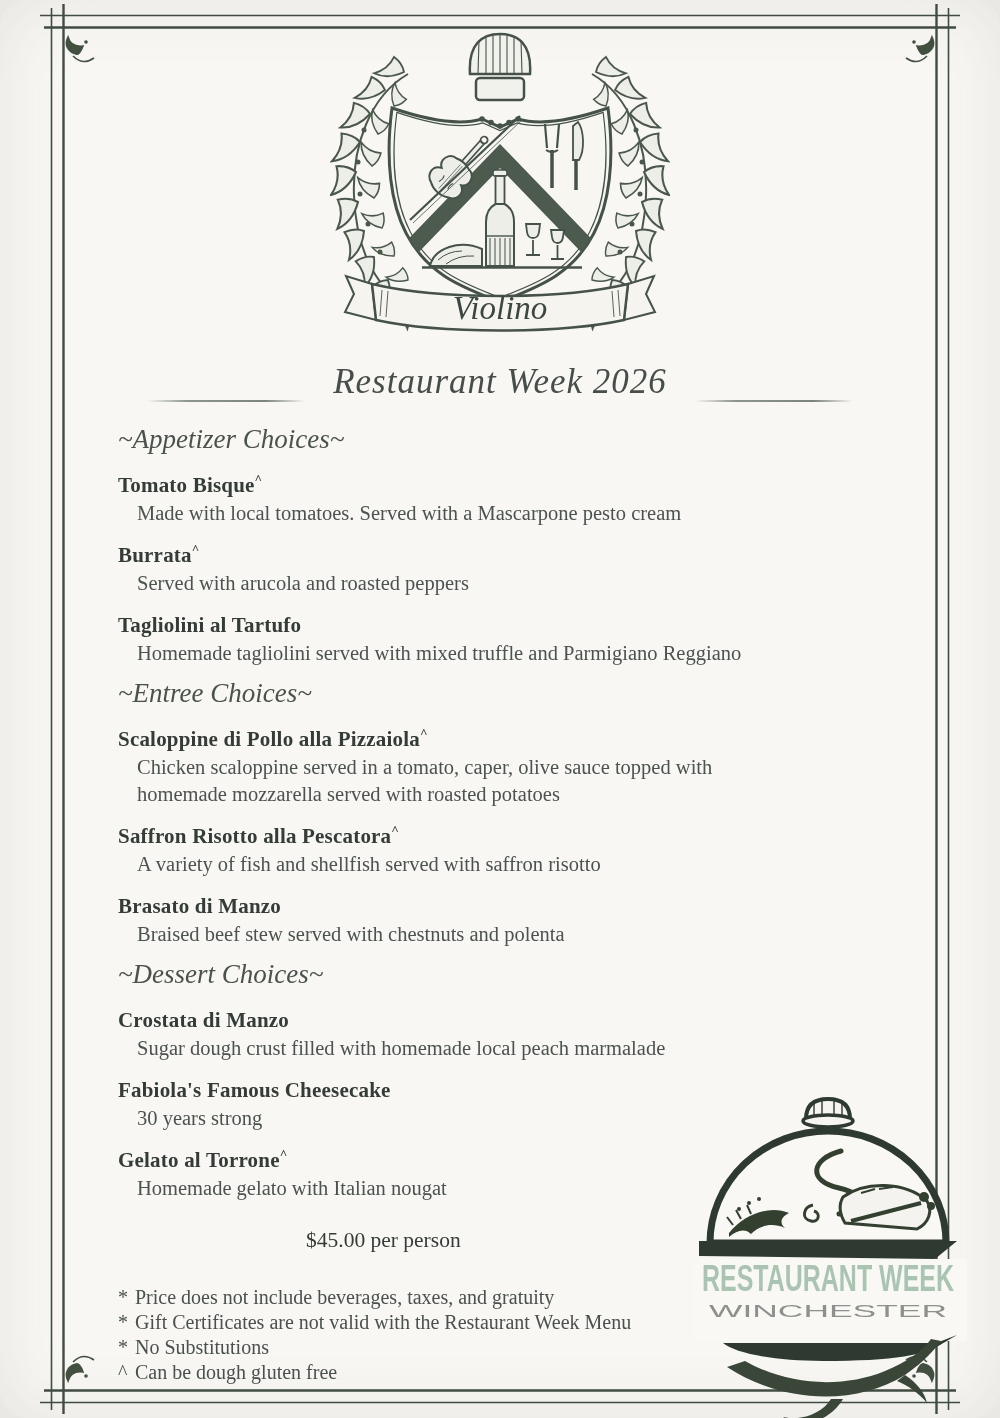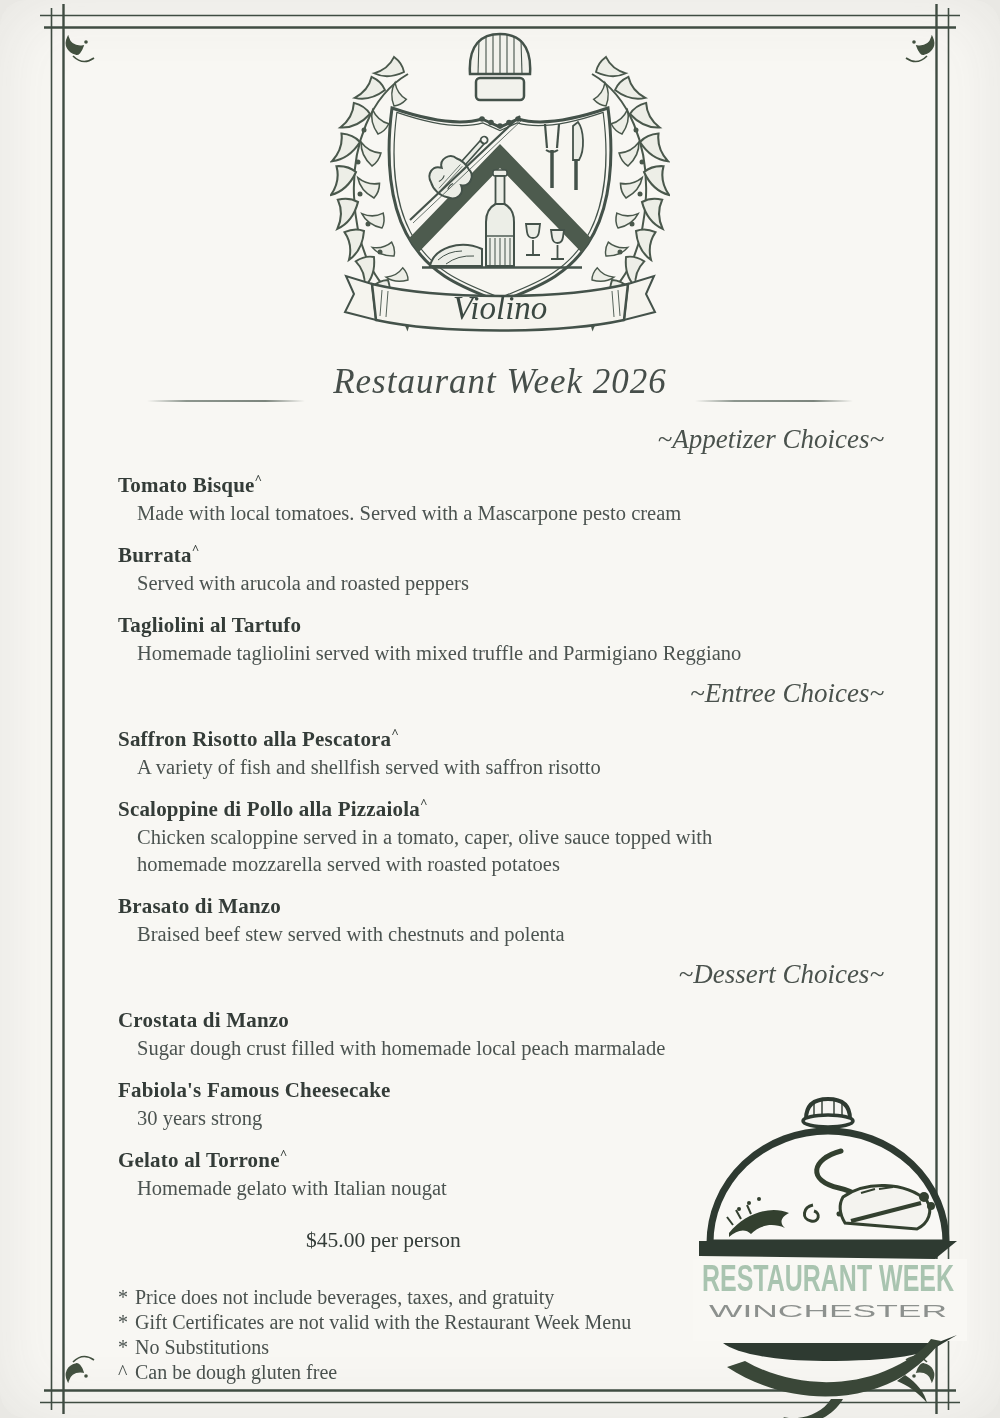--- a/index.html
+++ b/index.html
@@ -11,21 +11,21 @@
     border-radius:26px;
   }
   svg{display:block;}
   .border-svg{position:absolute;left:0;top:0;}
   .crest{position:absolute;left:330px;top:26px;width:340px;height:314px;}
   .title-row{position:absolute;top:362px;left:0;width:1000px;display:flex;align-items:flex-end;justify-content:center;gap:28px;}
   .title-rule{height:2px;width:158px;border-radius:1px;
     background:linear-gradient(to right,rgba(130,138,130,0),#8d968e 25%,#7c857d 75%,rgba(130,138,130,0));}
   .page-title{font-size:35px;font-style:italic;letter-spacing:1px;color:#464e4a;white-space:nowrap;}
   .menu{position:absolute;top:421px;left:118px;width:766px;}
-  .section-heading{text-align:right;font-style:italic;font-size:27px;line-height:36px;color:#4a524d;margin:8px 0 9px 0;}
+  .section-heading{text-align:left;font-style:italic;font-size:27px;line-height:36px;color:#4a524d;margin:8px 0 9px 0;}
   .section-heading.first{margin-top:0;}
   .menu-item{margin-top:9px;}
   .item-name{font-weight:bold;font-size:21px;line-height:27px;color:#343c38;letter-spacing:0.2px;}
   .item-name sup{font-size:13px;font-weight:bold;position:relative;top:-1px;}
   .item-desc{font-size:20.5px;line-height:27px;color:#4b5350;margin:1px 0 0 19px;max-width:652px;}
   .price-line{font-weight:normal;font-size:21.5px;color:#343c38;margin:26px 0 0 188px;}
   .footnotes{margin-top:32px;font-size:20px;line-height:25px;color:#49514e;}
   .footnote .bullet{display:inline-block;min-width:12px;margin-right:5px;}
   .badge{position:absolute;left:693px;top:1093px;width:274px;height:325px;}
 </style>
@@ -211,26 +211,26 @@
       <div class="item-name"><span>Burrata</span><sup>^</sup></div>
       <div class="item-desc">Served with arucola and roasted peppers</div>
     </div>
     <div class="menu-item">
       <div class="item-name"><span>Tagliolini al Tartufo</span><sup></sup></div>
       <div class="item-desc">Homemade tagliolini served with mixed truffle and Parmigiano Reggiano</div>
     </div>
 
     <div class="section-heading">~Entree Choices~</div>
     <div class="menu-item">
+      <div class="item-name"><span>Scaloppine di Pollo alla Pizzaiola</span><sup>^</sup></div>
+      <div class="item-desc">Chicken scaloppine served in a tomato, caper, olive sauce topped with homemade mozzarella served with roasted potatoes</div>
+    </div>
+    <div class="menu-item">
       <div class="item-name"><span>Saffron Risotto alla Pescatora</span><sup>^</sup></div>
       <div class="item-desc">A variety of fish and shellfish served with saffron risotto</div>
-    </div>
-    <div class="menu-item">
-      <div class="item-name"><span>Scaloppine di Pollo alla Pizzaiola</span><sup>^</sup></div>
-      <div class="item-desc">Chicken scaloppine served in a tomato, caper, olive sauce topped with homemade mozzarella served with roasted potatoes</div>
     </div>
     <div class="menu-item">
       <div class="item-name"><span>Brasato di Manzo</span><sup></sup></div>
       <div class="item-desc">Braised beef stew served with chestnuts and polenta</div>
     </div>
 
     <div class="section-heading">~Dessert Choices~</div>
     <div class="menu-item">
       <div class="item-name"><span>Crostata di Manzo</span><sup></sup></div>
       <div class="item-desc">Sugar dough crust filled with homemade local peach marmalade</div>

